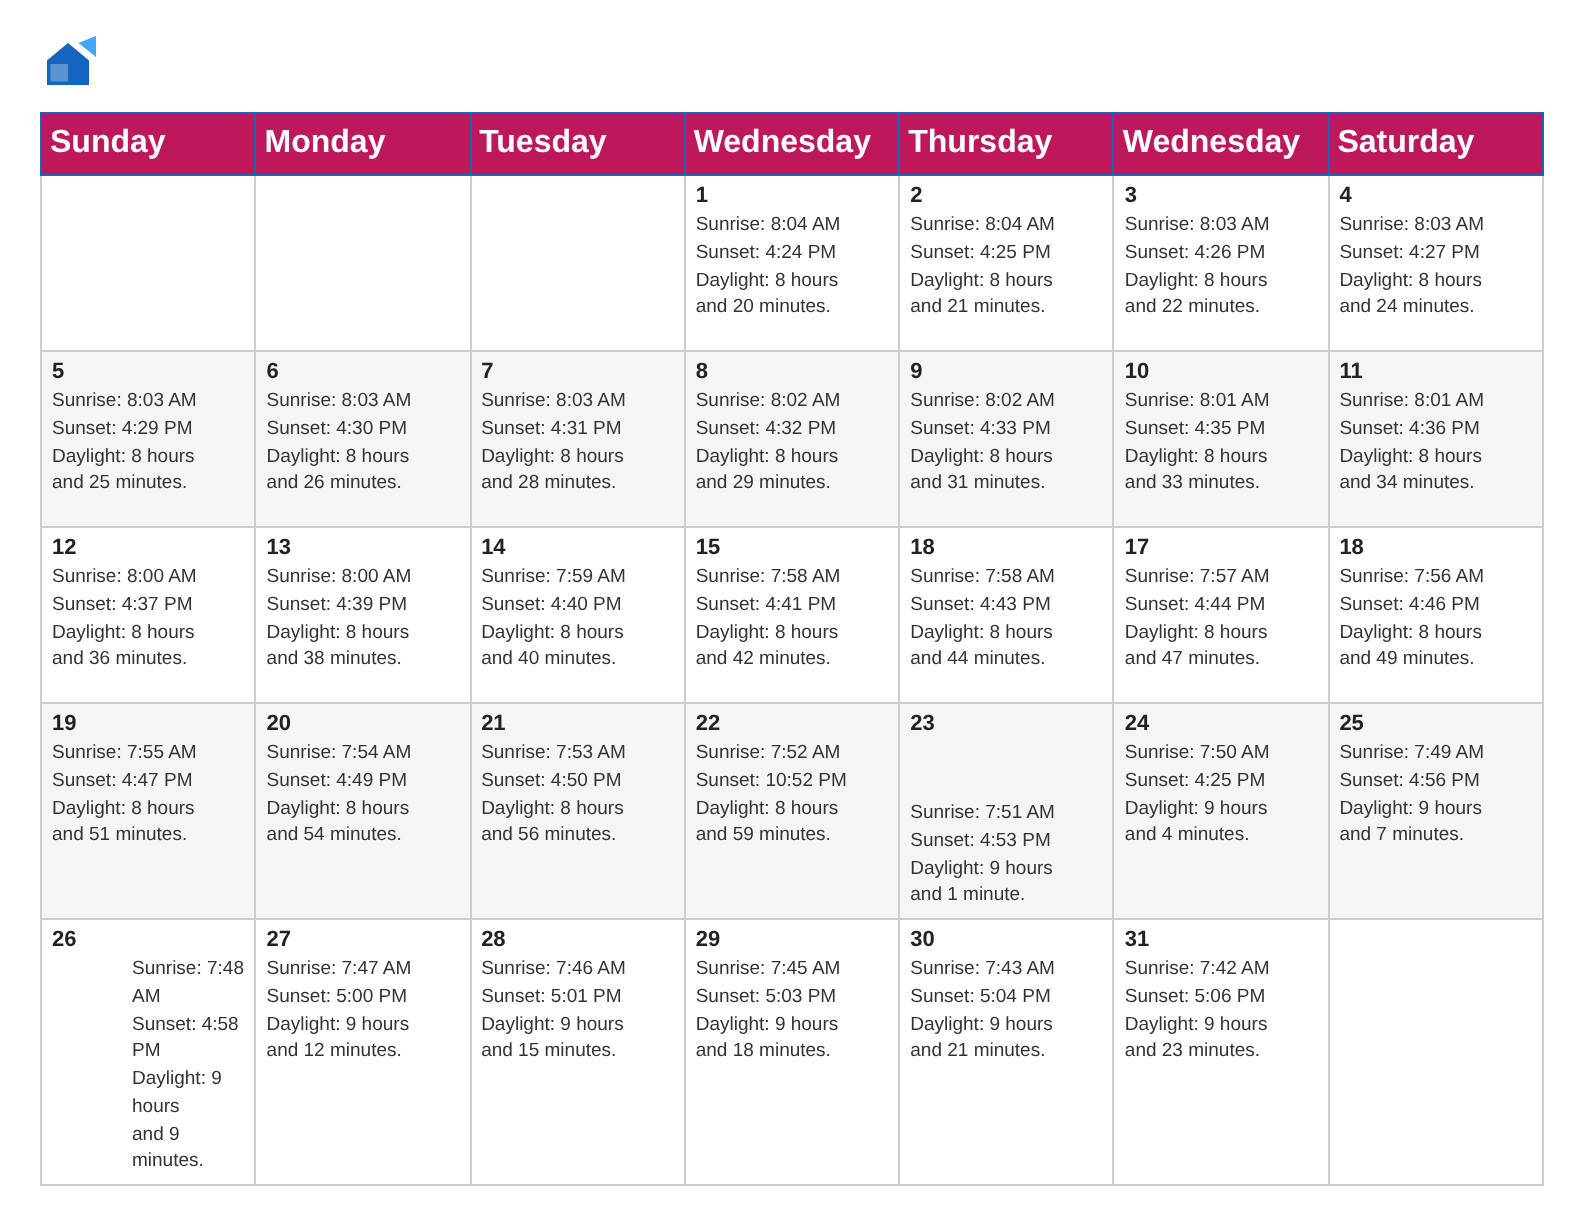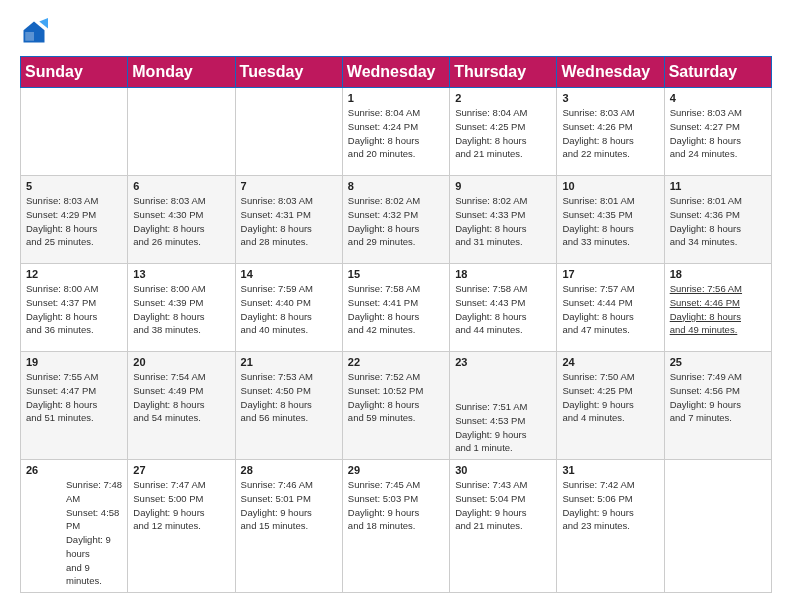--- a/index.html
+++ b/index.html
@@ -250,21 +250,21 @@
           </td>
           <td>
             <div class="day-number">17</div>
             <div class="day-info" style="white-space: pre-line;">Sunrise: 7:57 AM
 Sunset: 4:44 PM
 Daylight: 8 hours
 and 47 minutes.</div>
           </td>
           <td>
             <div class="day-number">18</div>
-            <div class="day-info" style="white-space: pre-line; text-decoration: underline;">Sunrise: 7:56 AM
+            <div class="day-info" style="white-space: pre-line;">Sunrise: 7:56 AM
 Sunset: 4:46 PM
 Daylight: 8 hours
 and 49 minutes.</div>
           </td>
         </tr>
         <tr>
           <td>
             <div class="day-number">19</div>
             <div class="day-info" style="white-space: pre-line;">Sunrise: 7:55 AM
 Sunset: 4:47 PM

